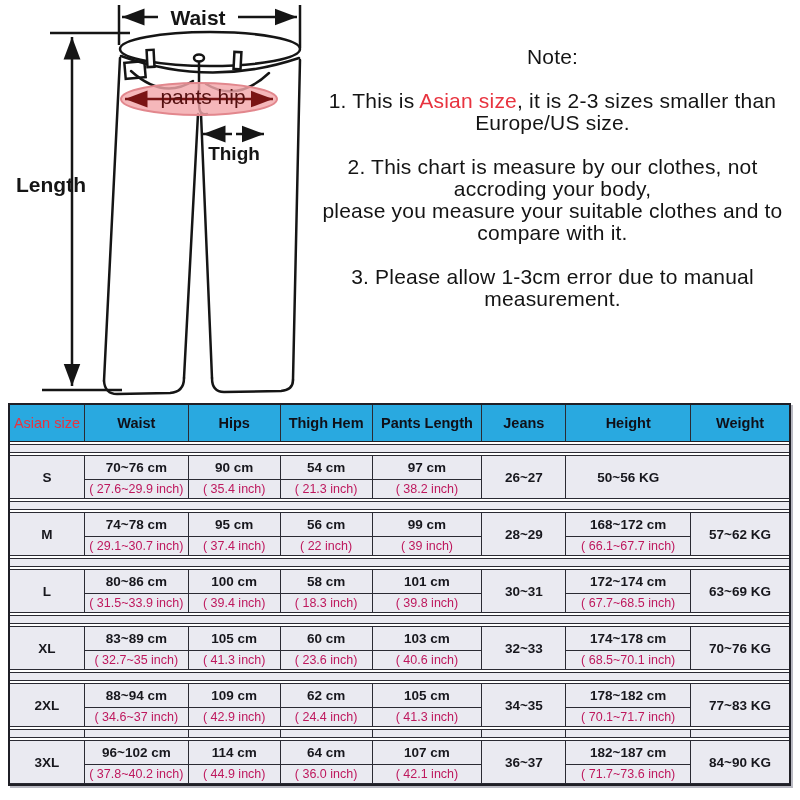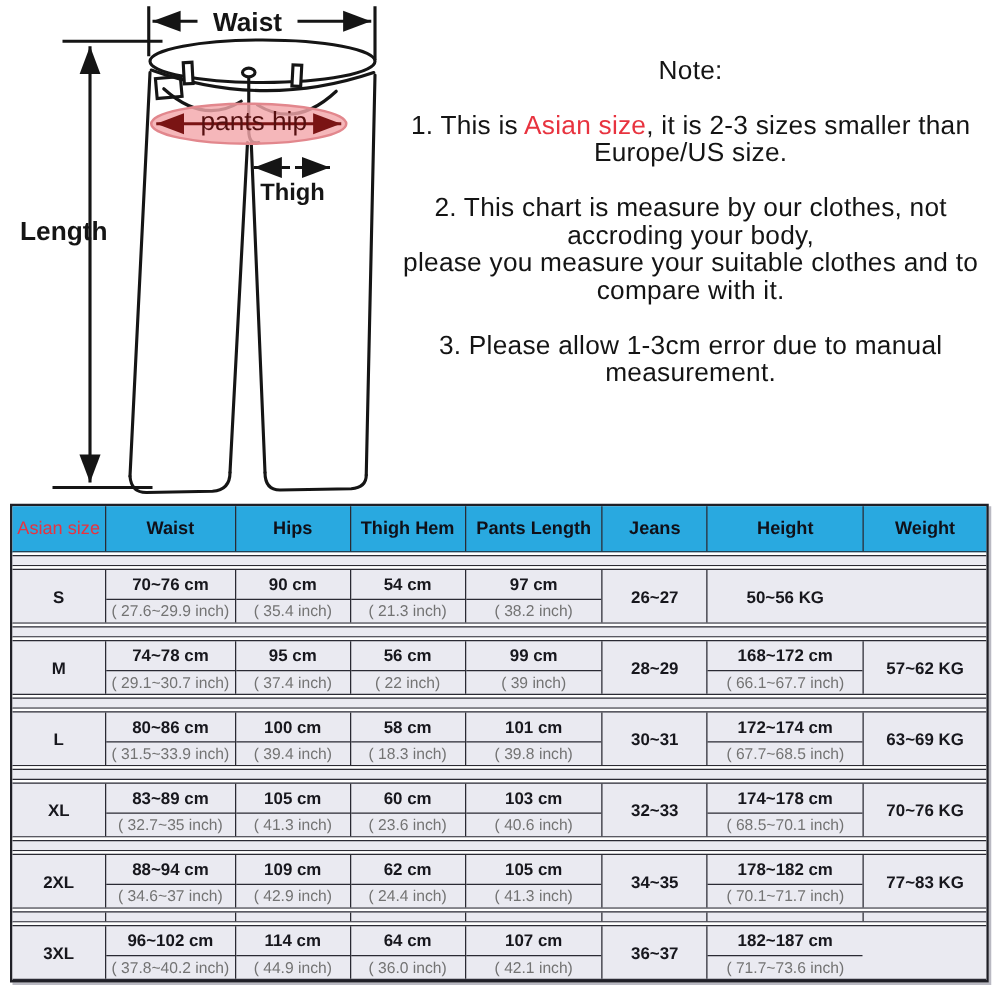--- a/index.html
+++ b/index.html
@@ -26,21 +26,21 @@
   .thead .hcell.first { font-weight:normal; font-size:14.5px; color:#e8333f; }
   .row8 > div + div { border-left:1px solid #2a2a33; }
   .gap { height:2px; background:#ffffff; }
   .spacer { height:9px; background:#eaeaf1; border-top:1px solid #2a2a33; border-bottom:1px solid #2a2a33; }
   .drow { height:44px; background:#eaeaf1; border-top:1px solid #2a2a33; border-bottom:1px solid #2a2a33; }
   .cell-single { display:flex; align-items:center; justify-content:center; font-weight:bold; }
   .cell-two { display:flex; flex-direction:column; }
   .cm { height:24px; display:flex; align-items:center; justify-content:center;
         border-bottom:1px solid #2a2a33; font-weight:bold; }
   .inch { height:18px; display:flex; align-items:center; justify-content:center;
-          color:#737373; font-size:12.5px; }
+          color:#be185d; font-size:12.5px; }
 </style>
 </head>
 <body>
 
 <div id="stage">
 
   <svg id="pants-svg" width="340" height="400" viewBox="0 0 340 400">
     <defs>
       <marker id="ab" viewBox="0 0 8 6" refX="8" refY="3" markerWidth="9" markerHeight="7" orient="auto-start-reverse">
         <path d="M0,0 L8,3 L0,6 Z" fill="#151515"></path>
@@ -297,16 +297,17 @@
       </div>
       <div class="cell-two">
         <div class="cm">107 cm</div>
         <div class="inch">( 42.1 inch)</div>
       </div>
       <div class="cell-single">36~37</div>
       <div class="cell-two">
         <div class="cm">182~187 cm</div>
         <div class="inch">( 71.7~73.6 inch)</div>
       </div>
+      <div class="cell-single">84~90 KG</div>
     </div>
 
   </div>
 </div>
 
 </body></html>

